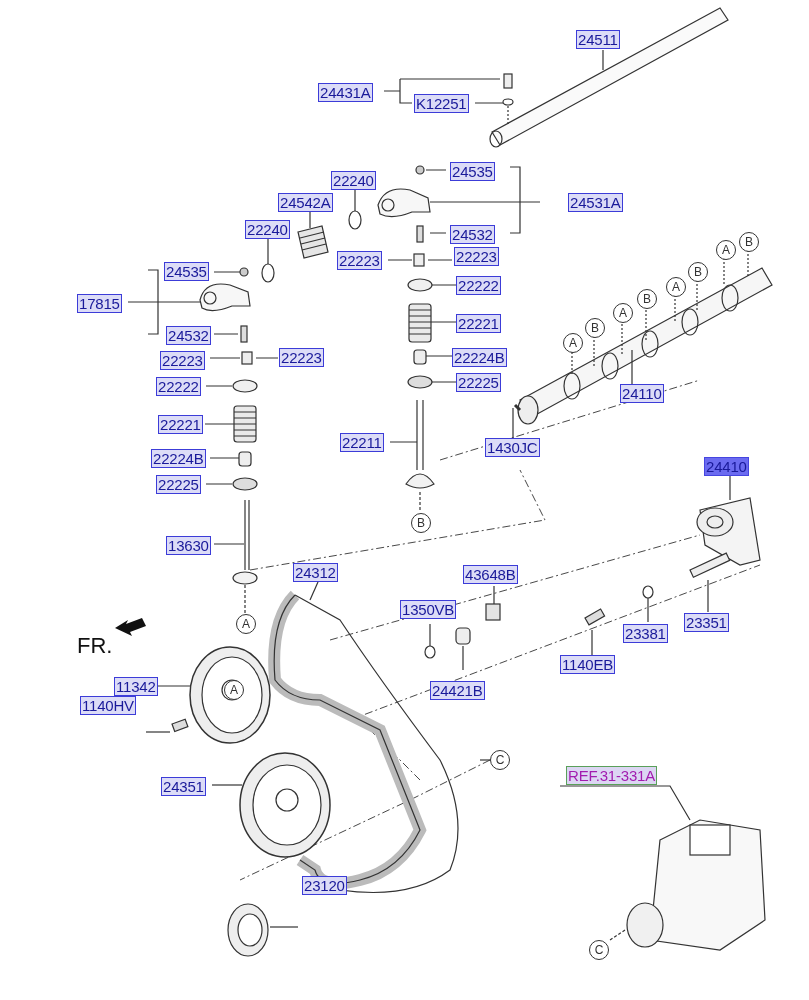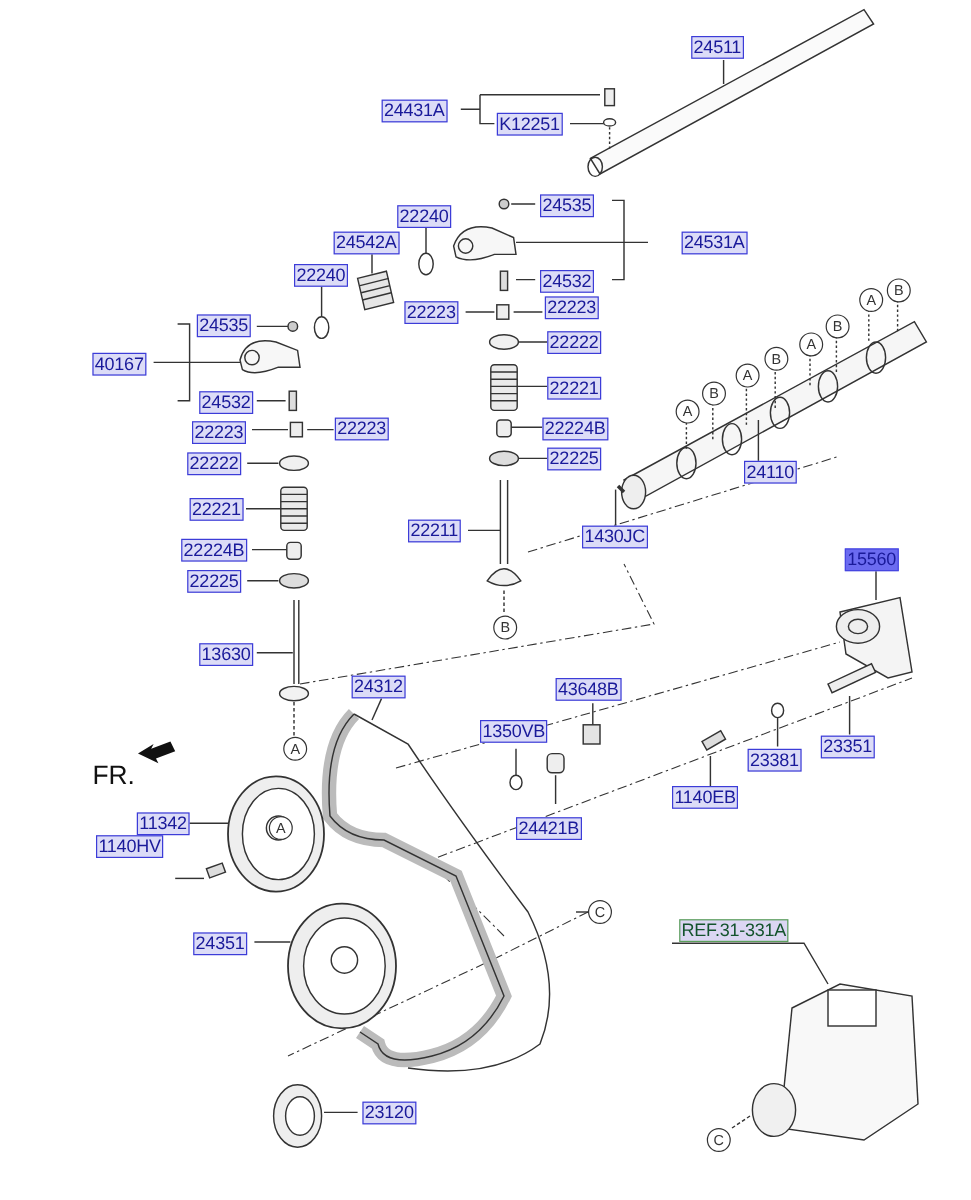--- a/index.html
+++ b/index.html
@@ -1,21 +1,21 @@
 <!DOCTYPE html>
 <html><head>
 <meta charset="utf-8">
 <style>
   html,body{margin:0;padding:0;background:#fff;}
   body{width:809px;height:1000px;position:relative;overflow:hidden;font-family:"Liberation Sans",sans-serif;}
   #stage{position:absolute;left:0;top:0;width:809px;height:1000px;}
   .lbl{position:absolute;font-family:"Liberation Sans",sans-serif;font-size:15px;line-height:17px;color:#1a1a9a;
        background:#dcdcf7;border:1px solid #3c3cd8;padding:0 1px;white-space:nowrap;cursor:pointer;letter-spacing:-0.2px;}
   .lbl.sel{background:#6b6bf0;color:#1a1a9a;border-color:#4646e0;}
-  .lbl.ref{color:#14532d;background:#dcd6f3;border-color:#5aa05a;}
+  .lbl.ref{color:#a21caf;background:#dcd6f3;border-color:#5aa05a;}
   .circ{position:absolute;width:18px;height:18px;border:1.2px solid #333;border-radius:50%;font-size:12px;line-height:18px;
         text-align:center;color:#333;background:#fff;font-family:"Liberation Sans",sans-serif;}
   .fr{position:absolute;left:77px;top:633px;font-size:22px;color:#111;font-family:"Liberation Sans",sans-serif;}
   svg{position:absolute;left:0;top:0;}
 </style>
 </head>
 <body>
 
 <div id="stage">
 <svg width="809" height="1000">
@@ -195,48 +195,48 @@
 <span class="lbl" style="left:414px;top:94px">K12251</span>
 <span class="lbl" style="left:450px;top:162px">24535</span>
 <span class="lbl" style="left:568px;top:193px">24531A</span>
 <span class="lbl" style="left:331px;top:171px">22240</span>
 <span class="lbl" style="left:278px;top:193px">24542A</span>
 <span class="lbl" style="left:245px;top:220px">22240</span>
 <span class="lbl" style="left:450px;top:225px">24532</span>
 <span class="lbl" style="left:337px;top:251px">22223</span>
 <span class="lbl" style="left:454px;top:247px">22223</span>
 <span class="lbl" style="left:164px;top:262px">24535</span>
-<span class="lbl" style="left:77px;top:294px">40167</span>
+<span class="lbl" style="left:77px;top:294px">17815</span>
 <span class="lbl" style="left:456px;top:276px">22222</span>
 <span class="lbl" style="left:166px;top:326px">24532</span>
 <span class="lbl" style="left:456px;top:314px">22221</span>
 <span class="lbl" style="left:160px;top:351px">22223</span>
 <span class="lbl" style="left:279px;top:348px">22223</span>
 <span class="lbl" style="left:452px;top:348px">22224B</span>
 <span class="lbl" style="left:156px;top:377px">22222</span>
 <span class="lbl" style="left:456px;top:373px">22225</span>
 <span class="lbl" style="left:620px;top:384px">24110</span>
 <span class="lbl" style="left:158px;top:415px">22221</span>
 <span class="lbl" style="left:340px;top:433px">22211</span>
 <span class="lbl" style="left:485px;top:438px">1430JC</span>
 <span class="lbl" style="left:151px;top:449px">22224B</span>
 <span class="lbl" style="left:156px;top:475px">22225</span>
-<span class="lbl sel" style="left:704px;top:457px">15560</span>
+<span class="lbl sel" style="left:704px;top:457px">24410</span>
 <span class="lbl" style="left:166px;top:536px">13630</span>
 <span class="lbl" style="left:293px;top:563px">24312</span>
 <span class="lbl" style="left:463px;top:565px">43648B</span>
 <span class="lbl" style="left:400px;top:600px">1350VB</span>
 <span class="lbl" style="left:623px;top:624px">23381</span>
 <span class="lbl" style="left:684px;top:613px">23351</span>
 <span class="lbl" style="left:560px;top:655px">1140EB</span>
 <span class="lbl" style="left:430px;top:681px">24421B</span>
 <span class="lbl" style="left:114px;top:677px">11342</span>
 <span class="lbl" style="left:80px;top:696px">1140HV</span>
 <span class="lbl" style="left:161px;top:777px">24351</span>
-<span class="lbl" style="left:302px;top:918px">23120</span>
+<span class="lbl" style="left:302px;top:876px">23120</span>
 
 <span class="lbl ref" style="left:566px;top:766px">REF.31-331A</span>
 
 <span class="circ" style="left:563px;top:333px">A</span>
 <span class="circ" style="left:585px;top:318px">B</span>
 <span class="circ" style="left:613px;top:303px">A</span>
 <span class="circ" style="left:637px;top:289px">B</span>
 <span class="circ" style="left:666px;top:277px">A</span>
 <span class="circ" style="left:688px;top:262px">B</span>
 <span class="circ" style="left:716px;top:240px">A</span>

